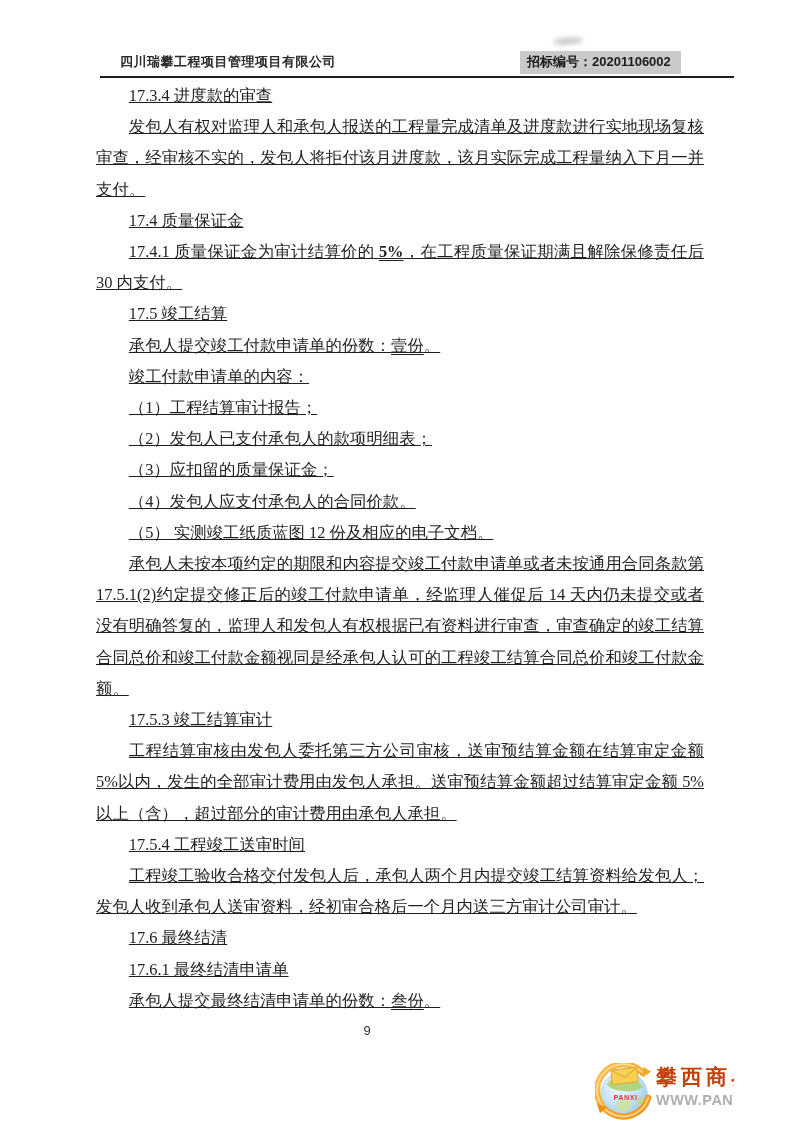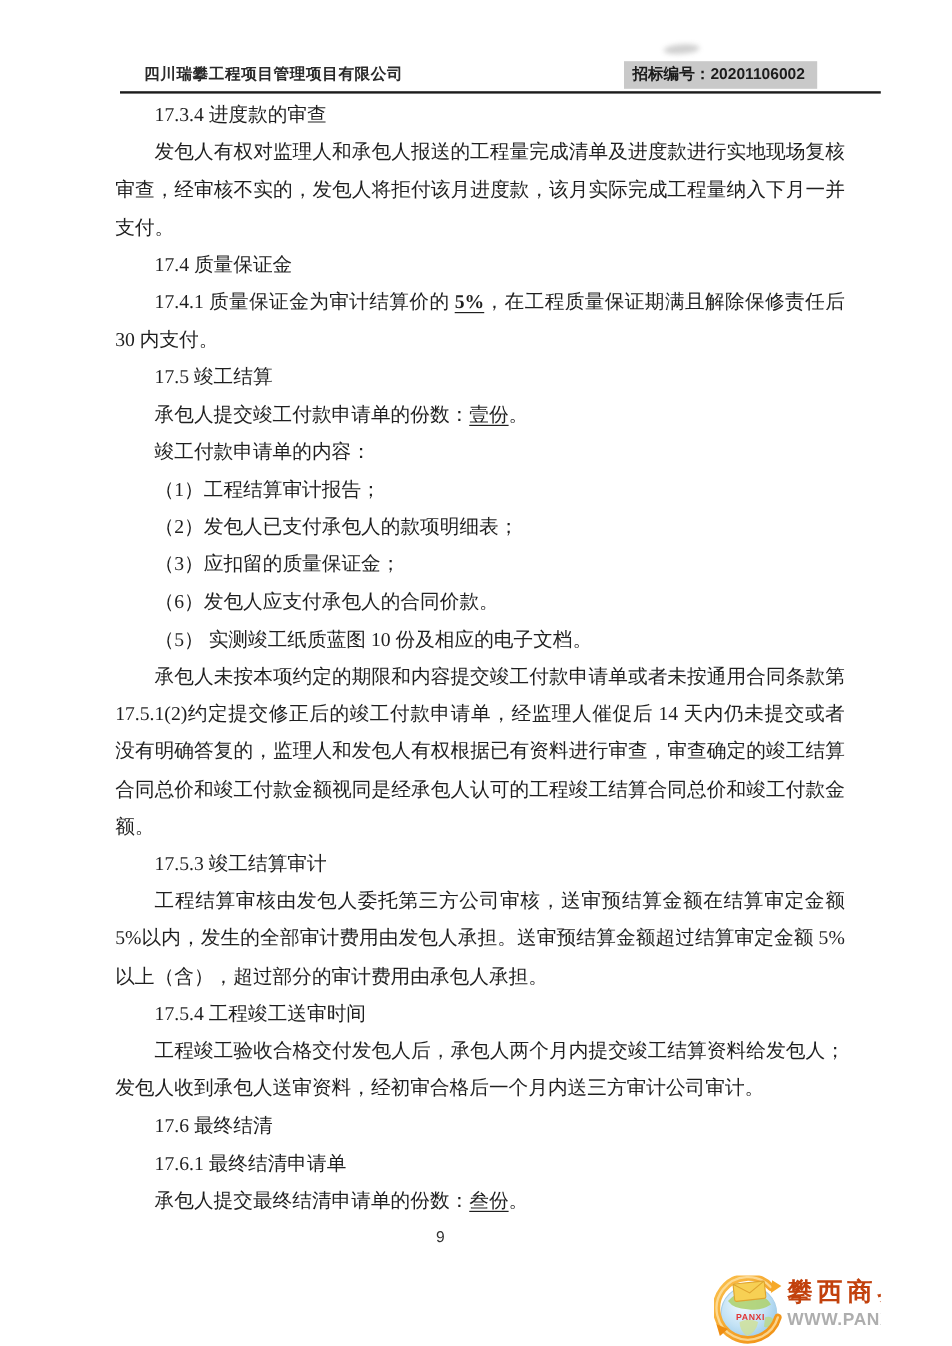--- a/index.html
+++ b/index.html
@@ -23,21 +23,21 @@
   }
   .smudge{
     position:absolute;left:553px;top:37px;width:30px;height:8px;background:#8a8a8a;
     opacity:.4;filter:blur(2px);border-radius:50%;transform:rotate(-4deg);
   }
   
   .content{
     position:absolute;left:96px;top:80px;width:608px;
     font-size:16.4px;line-height:31.2px;text-align:justify;
   }
-  .para{margin:0;text-indent:2em;}
+  .para{margin:0;text-indent:2em;text-decoration:underline;}
   .u{text-decoration:underline;text-underline-offset:3px;}
   .b{font-weight:bold;}
   
   .page-number{
     position:absolute;left:0;top:1023px;width:100%;text-align:center;
     font:400 13px/16px "Liberation Sans","DejaVu Sans",sans-serif;color:#333;
   }
   
   .watermark{position:absolute;left:595px;top:1062px;width:198px;height:60px;}
   .wm-logo{position:absolute;left:0;top:1px;}
@@ -66,22 +66,22 @@
     <p class="para">17.3.4 进度款的审查</p>
     <p class="para">发包人有权对监理人和承包人报送的工程量完成清单及进度款进行实地现场复核审查，经审核不实的，发包人将拒付该月进度款，该月实际完成工程量纳入下月一并支付。</p>
     <p class="para">17.4 质量保证金</p>
     <p class="para"><span>17.4.1 质量保证金为审计结算价的 </span><span class="u b">5%</span><span>，在工程质量保证期满且解除保修责任后 30 内支付。</span></p>
     <p class="para">17.5 竣工结算</p>
     <p class="para"><span>承包人提交竣工付款申请单的份数：</span><span class="u">壹份</span><span>。</span></p>
     <p class="para">竣工付款申请单的内容：</p>
     <p class="para">（1）工程结算审计报告；</p>
     <p class="para">（2）发包人已支付承包人的款项明细表；</p>
     <p class="para">（3）应扣留的质量保证金；</p>
-    <p class="para">（6）发包人应支付承包人的合同价款。</p>
-    <p class="para">（5） 实测竣工纸质蓝图 10 份及相应的电子文档。</p>
+    <p class="para">（4）发包人应支付承包人的合同价款。</p>
+    <p class="para">（5） 实测竣工纸质蓝图 12 份及相应的电子文档。</p>
     <p class="para">承包人未按本项约定的期限和内容提交竣工付款申请单或者未按通用合同条款第17.5.1(2)约定提交修正后的竣工付款申请单，经监理人催促后 14 天内仍未提交或者没有明确答复的，监理人和发包人有权根据已有资料进行审查，审查确定的竣工结算合同总价和竣工付款金额视同是经承包人认可的工程竣工结算合同总价和竣工付款金额。</p>
     <p class="para">17.5.3 竣工结算审计</p>
     <p class="para">工程结算审核由发包人委托第三方公司审核，送审预结算金额在结算审定金额 5%以内，发生的全部审计费用由发包人承担。送审预结算金额超过结算审定金额 5%以上（含），超过部分的审计费用由承包人承担。</p>
     <p class="para">17.5.4 工程竣工送审时间</p>
     <p class="para">工程竣工验收合格交付发包人后，承包人两个月内提交竣工结算资料给发包人；发包人收到承包人送审资料，经初审合格后一个月内送三方审计公司审计。</p>
     <p class="para">17.6 最终结清</p>
     <p class="para">17.6.1 最终结清申请单</p>
     <p class="para"><span>承包人提交最终结清申请单的份数：</span><span class="u">叁份</span><span>。</span></p>
   </div>
 

